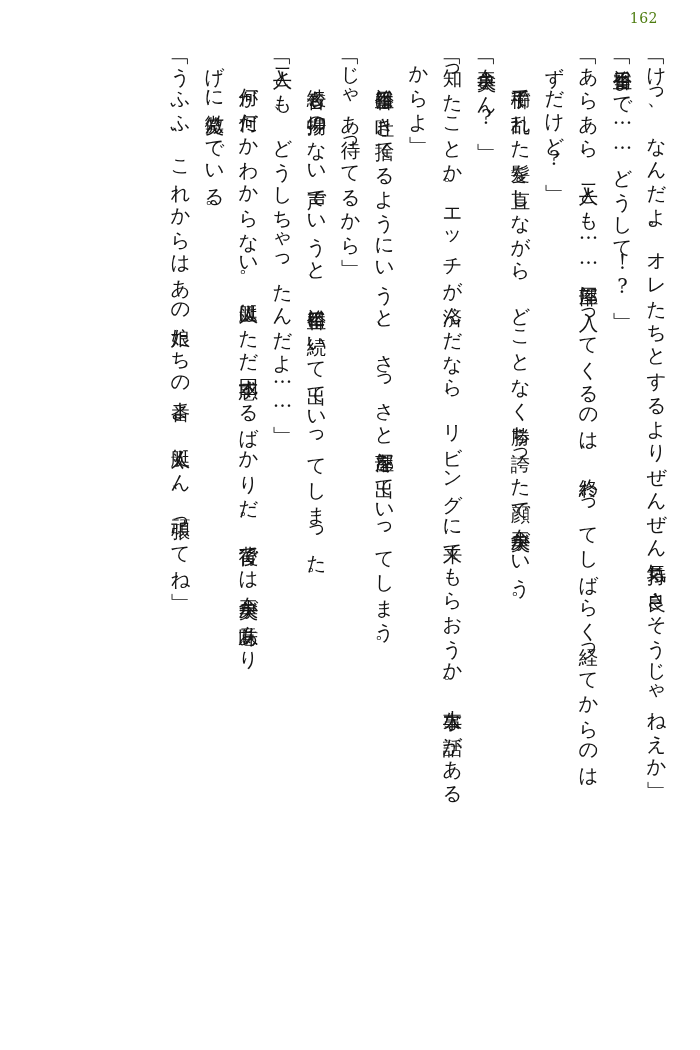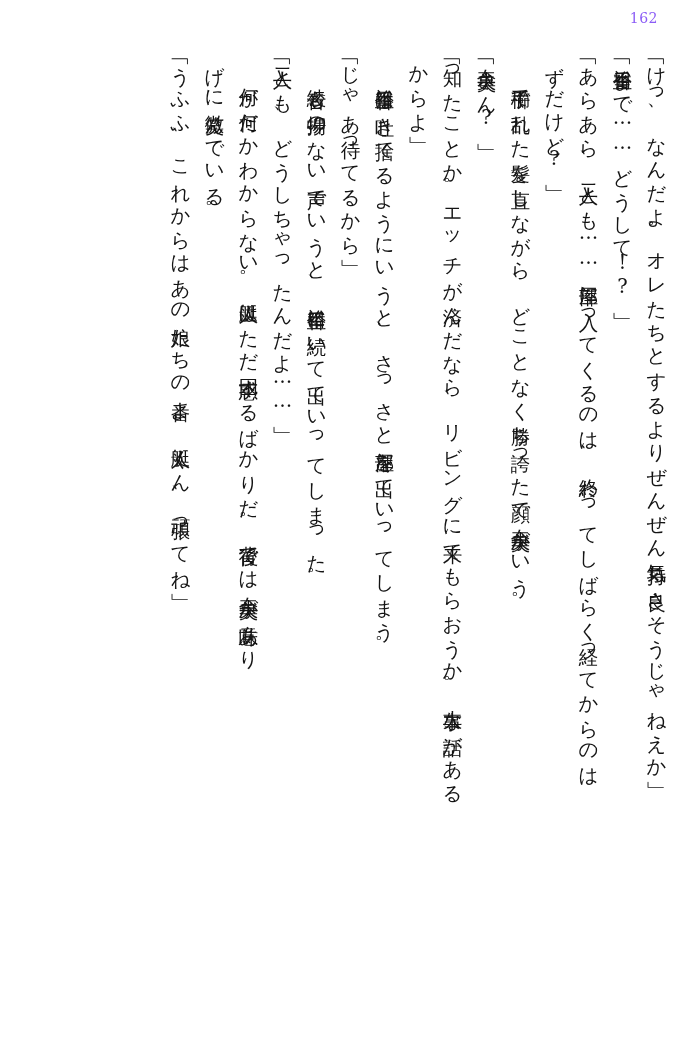--- a/index.html
+++ b/index.html
@@ -20,21 +20,21 @@
     height: 1050px;
     box-sizing: border-box;
     background: #fff;
   }
   .page-number {
     position: absolute;
     top: 10px;
     right: 42px;
     font-size: 14px;
     letter-spacing: 0.5px;
-    color: #8b5cf6;
+    color: #4d7c0f;
     font-family: "DejaVu Serif", "Liberation Serif", serif;
   }
   .text-body {
     position: absolute;
     top: 52px;
     right: 34px;
     left: 34px;
     bottom: 46px;
     display: flex;
     flex-direction: row-reverse;

